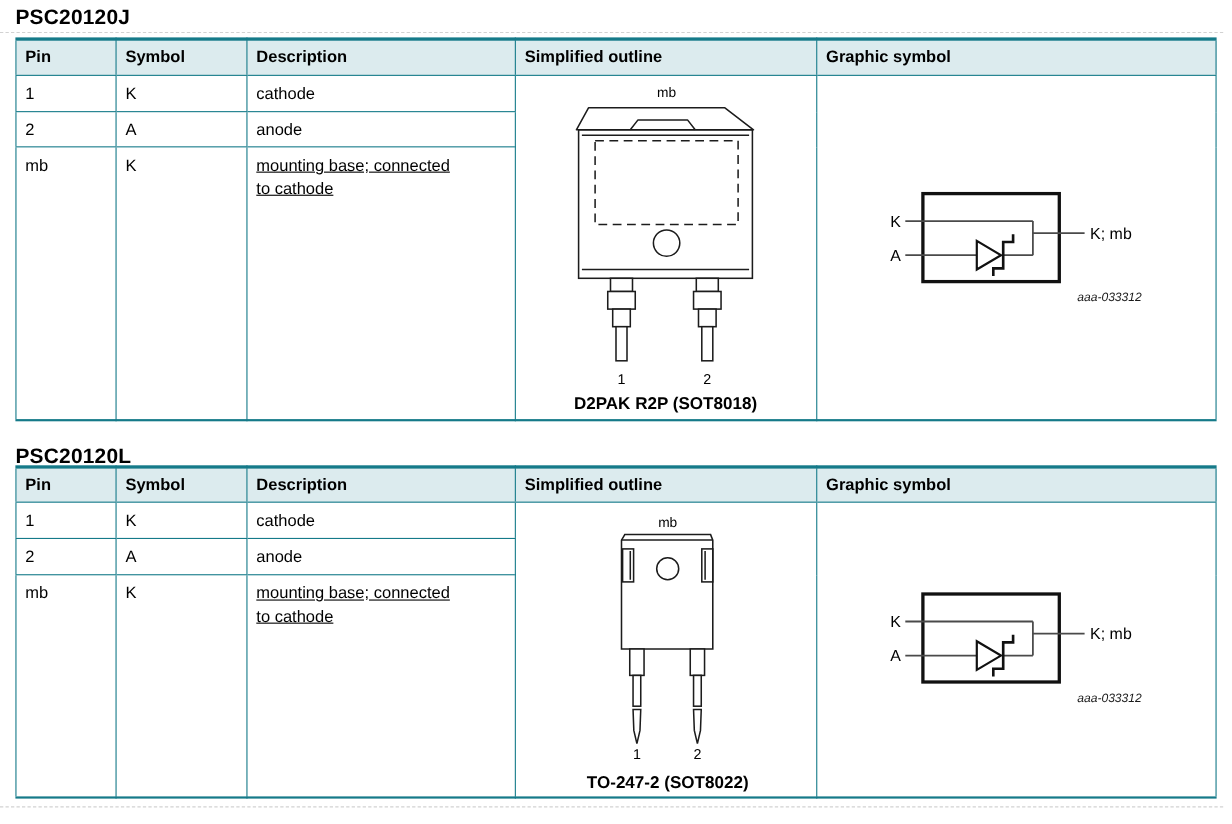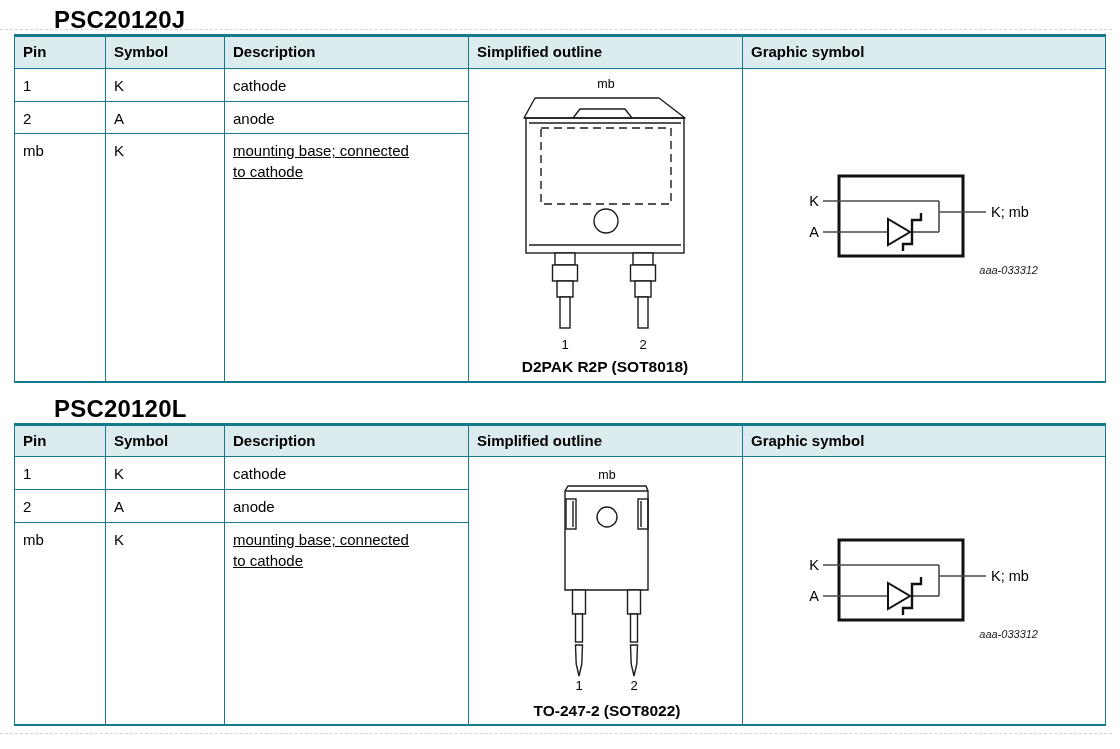--- a/index.html
+++ b/index.html
@@ -4,24 +4,24 @@
 <style>
   html,body{margin:0;padding:0;}
   body{
     width:1120px;height:749px;position:relative;background:#ffffff;
     font-family:"Liberation Sans",sans-serif;color:#000;overflow:hidden;
   }
   .artifact{position:absolute;left:0;width:1112px;border-top:1px dashed #d2d2d2;height:0;}
   #artifact-top{top:29px;}
   #artifact-bottom{top:733px;}
   .sec-title{
-    position:absolute;left:14px;font-size:24px;font-weight:bold;letter-spacing:.2px;margin-left:40px;
+    position:absolute;left:14px;font-size:19px;font-weight:bold;letter-spacing:.2px;
   }
   #title-1{top:6px;}
-  #title-2{top:395px;}
+  #title-2{top:405px;}
   table.pintable{
     position:absolute;left:14px;border-collapse:collapse;table-layout:fixed;
     width:1091px;border:1.5px solid #157a89;border-top:3px solid #157a89;
     border-bottom:2px solid #157a89;
     padding-left:28px;
   }
   #table-1{top:34px;height:349px;}
   #table-2{top:423px;height:303px;}
   .pintable th,.pintable td{box-sizing:border-box;vertical-align:top;text-align:left;}
   .pintable th{

